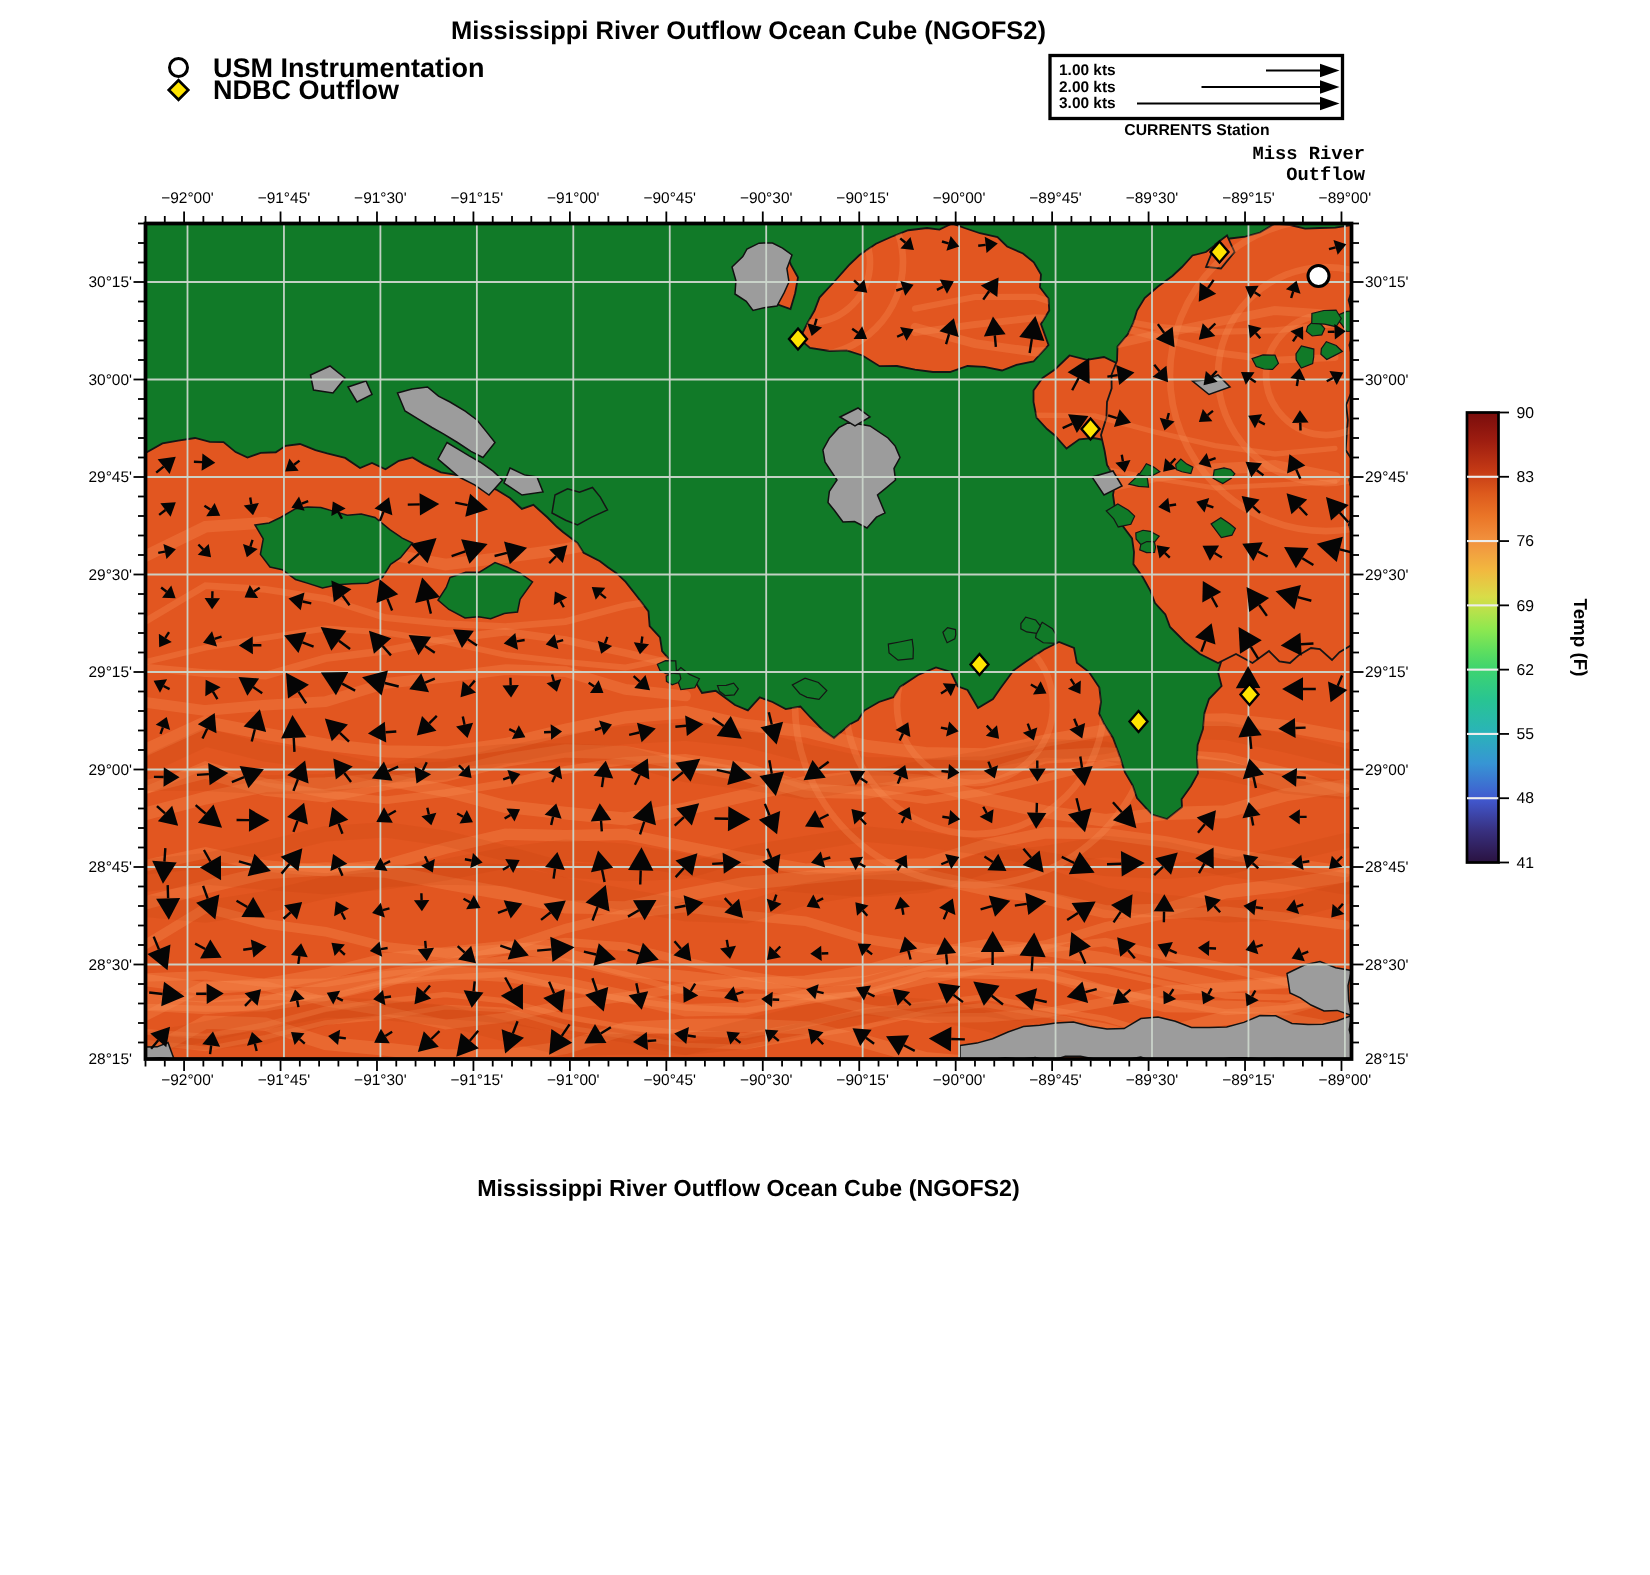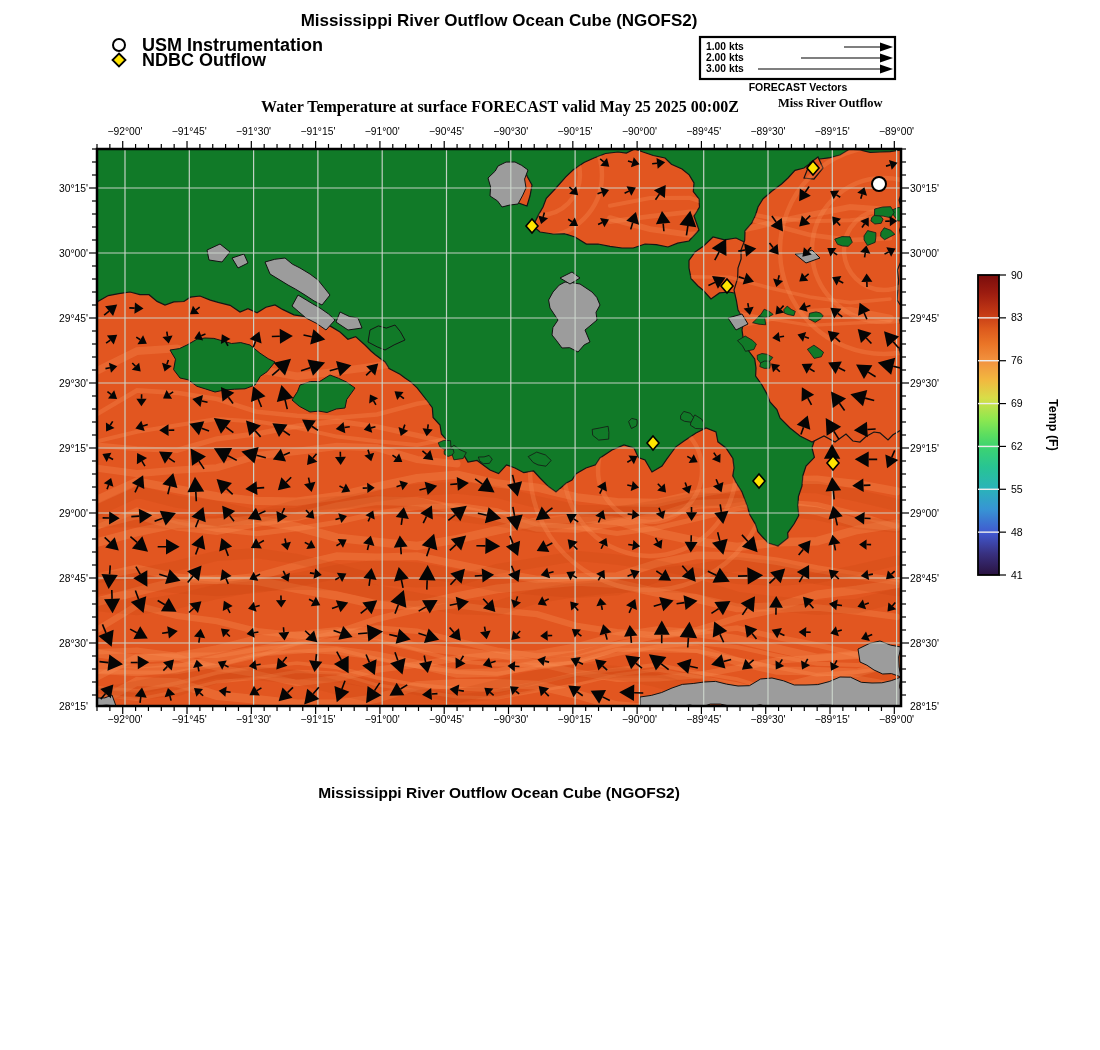--- a/index.html
+++ b/index.html
@@ -4,22 +4,22 @@
 <style>
   html,body{margin:0;padding:0;background:#ffffff;}
   #stage{position:relative;width:1100px;height:1050px;background:#ffffff;overflow:hidden;
          font-family:"Liberation Sans",sans-serif;color:#000;}
   #plot{position:absolute;left:0;top:0;}
   .abs{position:absolute;}
   .t-main{left:0;top:11px;width:998px;text-align:center;font-size:17px;font-weight:bold;}
   .t-bottom{left:0;top:784px;width:998px;text-align:center;font-size:15.5px;font-weight:bold;}
   .t-sub{left:0;top:98px;width:1000px;text-align:center;
          font-family:"Liberation Serif",serif;font-size:16px;font-weight:bold;}
-  .t-region{left:778px;top:96px;width:132px;text-align:left;
-            font-family:Liberation Serif, serif;font-size:12.5px;font-weight:bold;}
+  .t-region{left:778px;top:96px;width:132px;text-align:right;
+            font-family:Liberation Mono, monospace;font-size:12.5px;font-weight:bold;}
   .mk{left:111px;width:16px;height:16px;}
   .mk-label{left:142px;font-size:18px;font-weight:bold;line-height:15px;}
   .cur-caption{left:700px;top:81px;width:196px;text-align:center;font-size:10.5px;font-weight:bold;}
 </style>
 </head>
 <body>
 
 <div id="stage">
   <svg id="plot" width="1100" height="1050">
       <defs>
@@ -1118,18 +1118,17 @@
   <svg class="abs mk" style="top:37px">
     <circle cx="8" cy="8" r="6" fill="#ffffff" stroke="#000" stroke-width="2"></circle>
   </svg>
   <div class="abs mk-label" style="top:38px">USM Instrumentation</div>
 
   <svg class="abs mk" style="top:52px">
     <polygon points="8,1.5 14.5,8 8,14.5 1.5,8" fill="#ffe400" stroke="#000" stroke-width="1.8"></polygon>
   </svg>
   <div class="abs mk-label" style="top:53px">NDBC Outflow</div>
 
-  <div class="abs cur-caption">FORECAST Vectors</div>
+  <div class="abs cur-caption">CURRENTS Station</div>
 
-  <div class="abs t-sub">Water Temperature at surface FORECAST valid May 25 2025 00:00Z</div>
   <div class="abs t-region">Miss River Outflow</div>
   <div class="abs t-bottom">Mississippi River Outflow Ocean Cube (NGOFS2)</div>
 </div>
 
 </body></html>

